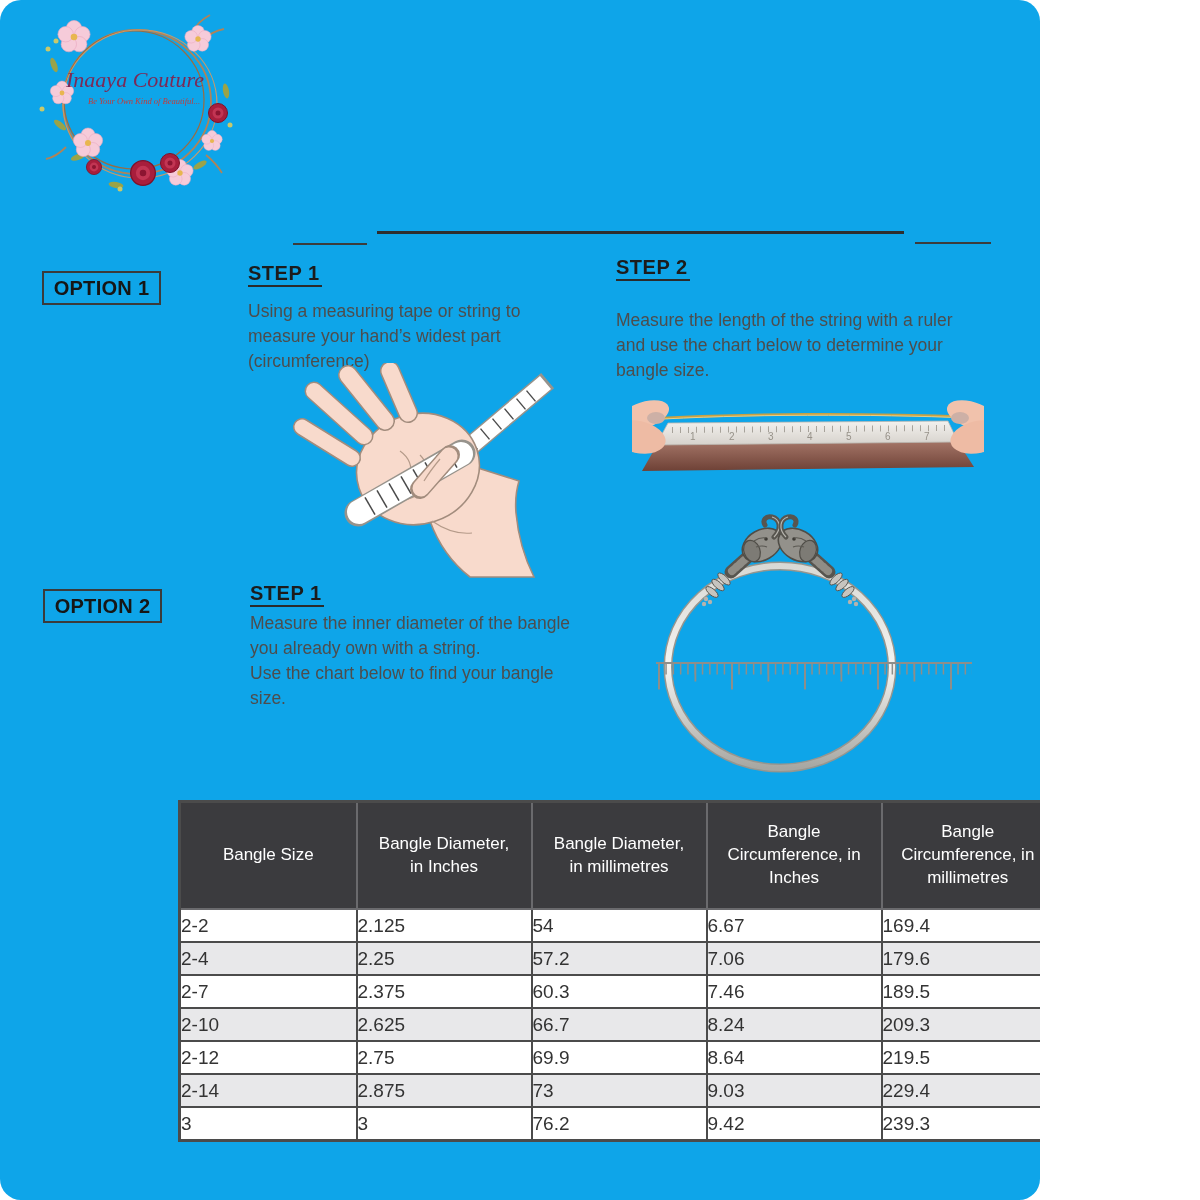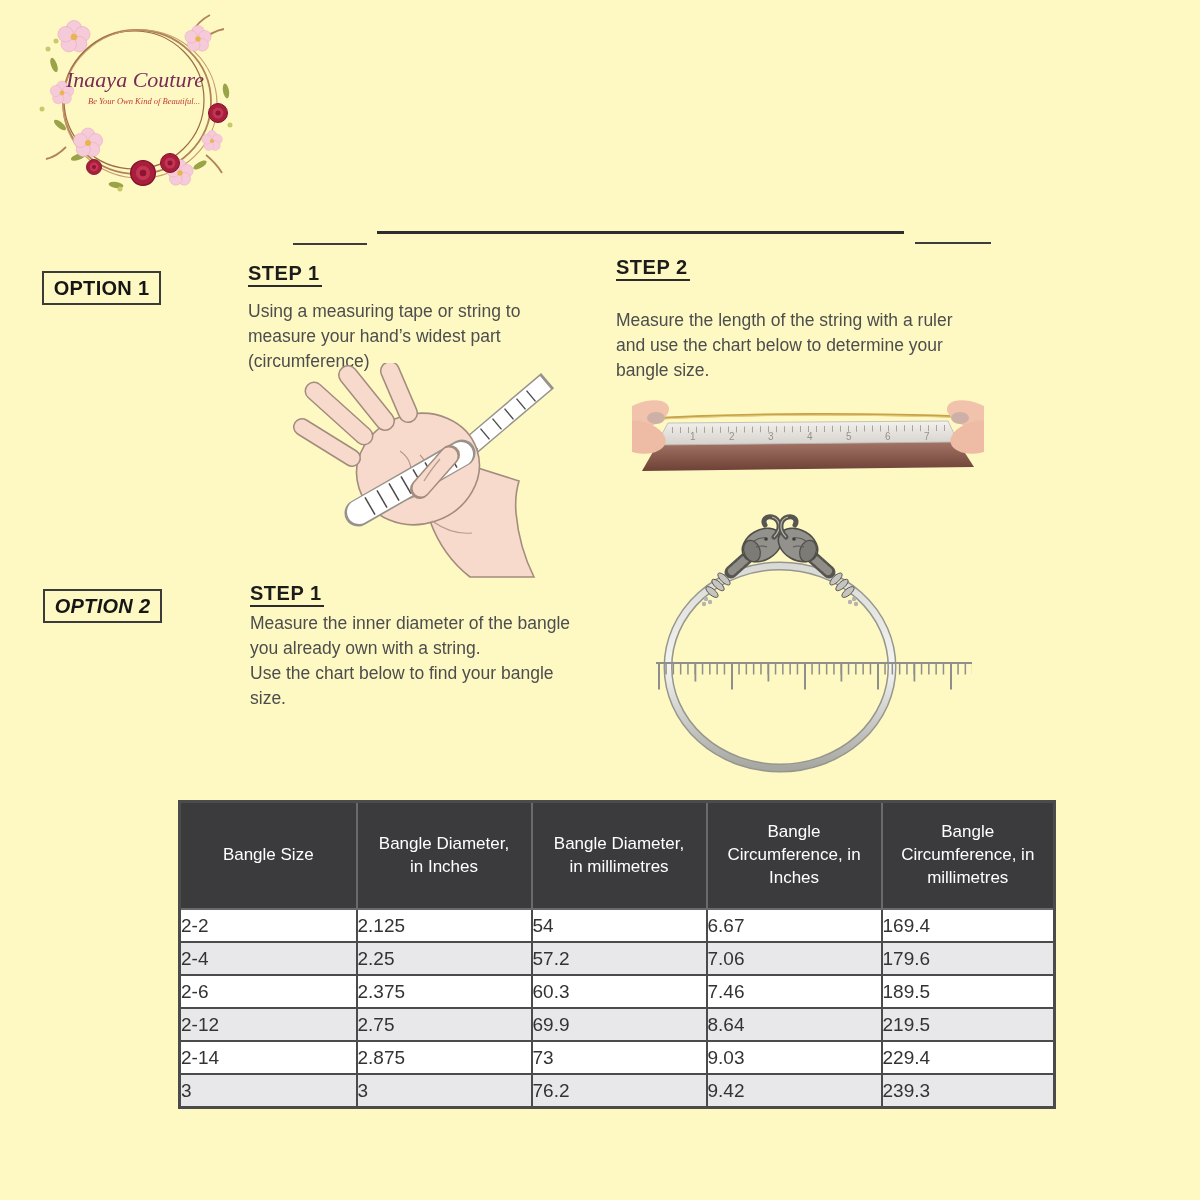--- a/index.html
+++ b/index.html
@@ -1,36 +1,36 @@
 <!DOCTYPE html>
 <html><head>
 <meta charset="utf-8">
 <style>
   html,body{margin:0;padding:0;background:#fff;}
-  .page{position:relative;width:1200px;height:1200px;background:#fef9c3;overflow:hidden;
-        font-family:"Liberation Sans","DejaVu Sans",sans-serif;color:#1f1f1f;}
+  .page{position:relative;width:1040px;height:1200px;background:#0ea5e9;overflow:hidden;
+        font-family:"Liberation Sans","DejaVu Sans",sans-serif;color:#1f1f1f;border-radius:21px;}
   .abs{position:absolute;}
 
   
   .logo{left:30px;top:5px;width:210px;height:190px;}
 
   
   .page-title{left:350px;top:182px;width:580px;text-align:center;
               font-size:37px;font-weight:bold;letter-spacing:1.5px;color:#141414;}
   .title-underline{left:377px;top:231px;width:527px;height:2.5px;background:#2e2e2e;}
   .dash{height:2px;background:#3c3c3c;}
   .dash-left{left:293px;top:243px;width:74px;}
   .dash-right{left:915px;top:242px;width:76px;}
 
   
   .option-box{width:115px;height:30px;border:2px solid #3b3b3b;
               display:flex;align-items:center;justify-content:center;
               font-size:20px;font-weight:bold;color:#161616;letter-spacing:.3px;text-align:center;}
   .opt1{left:42px;top:271px;}
-  .opt2{left:43px;top:589px;font-style:italic;}
+  .opt2{left:43px;top:589px;}
 
   
   .step-heading{font-size:20px;font-weight:bold;color:#1c1c1c;letter-spacing:.5px;
                 display:inline-block;border-bottom:2.5px solid #2b2b2b;padding:0 2px 0 0;}
   .para{font-size:17.5px;line-height:1.42;color:#4d4d4d;white-space:pre-line;}
   .s1{left:248px;top:262px;}
   .s1 .para{margin-top:12px;width:300px;}
   .s2{left:616px;top:256px;}
   .s2 .para{margin-top:27px;width:360px;}
   .o2s1{left:250px;top:582px;}
@@ -295,25 +295,32 @@
           <td>169.4</td>
       </tr>
       <tr>
         <td>2-4</td>
           <td>2.25</td>
           <td>57.2</td>
           <td>7.06</td>
           <td>179.6</td>
       </tr>
       <tr>
-        <td>2-6</td>
+        <td>2-7</td>
           <td>2.375</td>
           <td>60.3</td>
           <td>7.46</td>
           <td>189.5</td>
+      </tr>
+      <tr>
+        <td>2-10</td>
+          <td>2.625</td>
+          <td>66.7</td>
+          <td>8.24</td>
+          <td>209.3</td>
       </tr>
       <tr>
         <td>2-12</td>
           <td>2.75</td>
           <td>69.9</td>
           <td>8.64</td>
           <td>219.5</td>
       </tr>
       <tr>
         <td>2-14</td>

